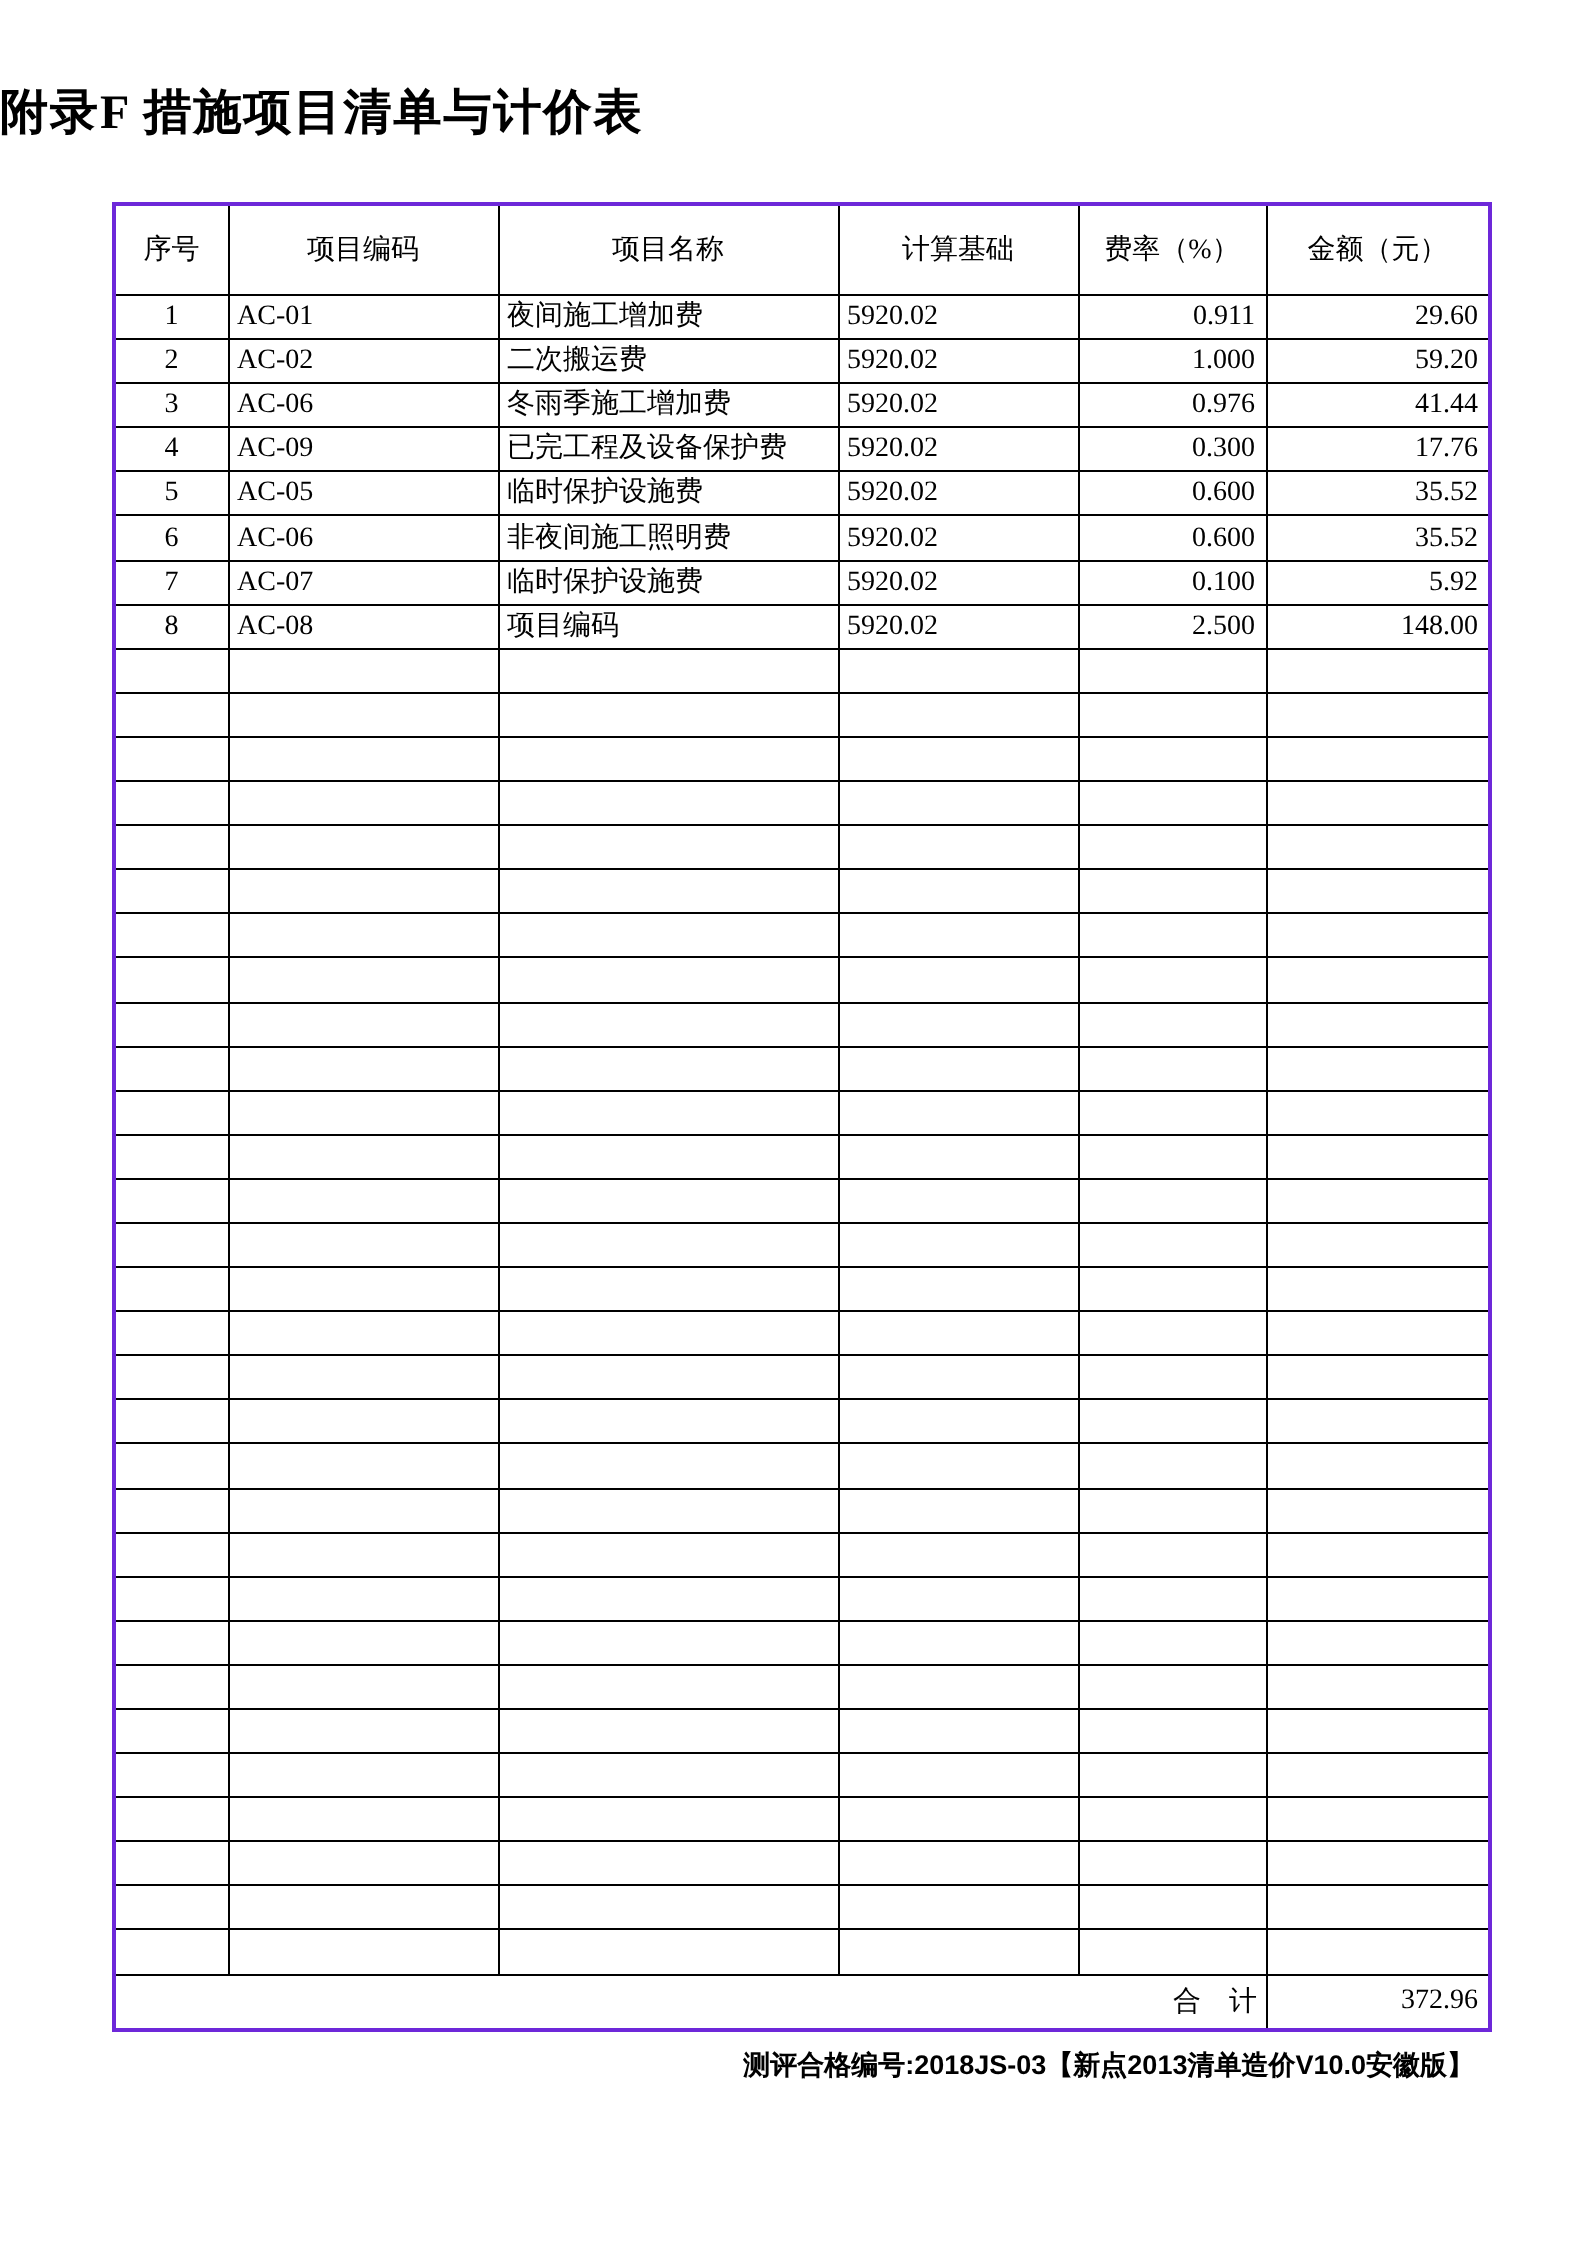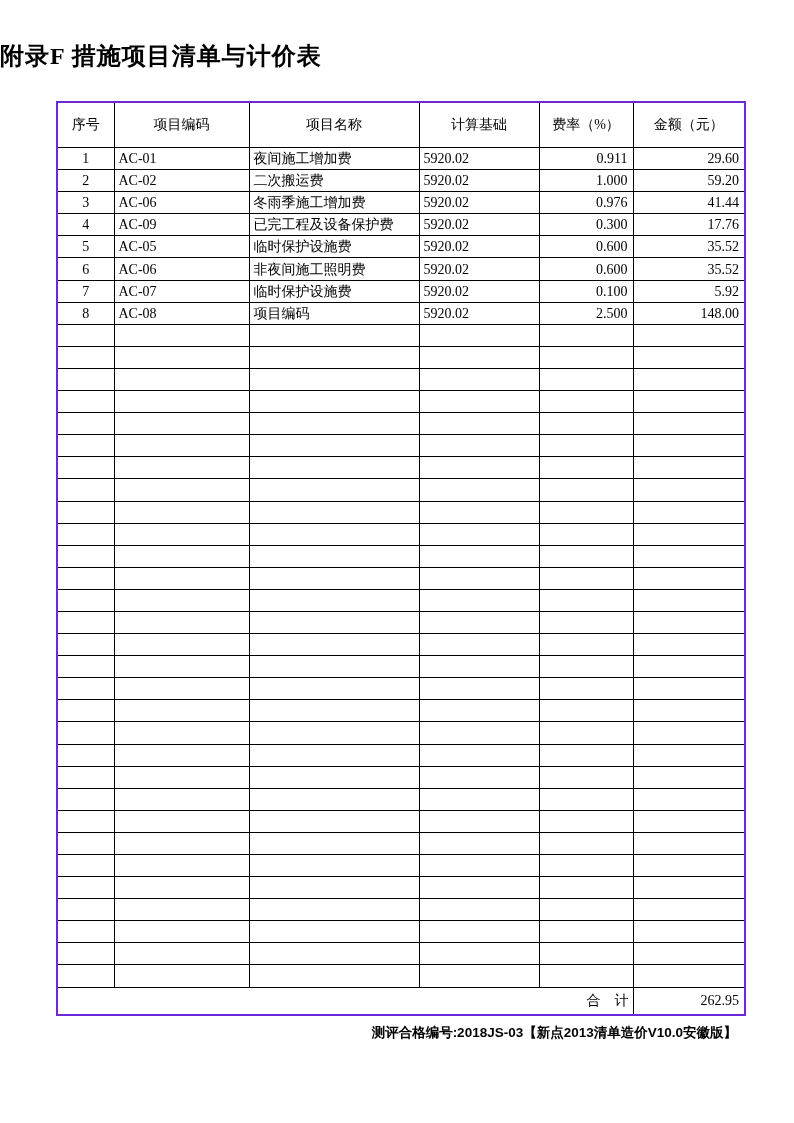--- a/index.html
+++ b/index.html
@@ -390,20 +390,20 @@
           <td class="c-left"></td>
           <td class="c-left"></td>
           <td class="c-left"></td>
           <td class="c-right"></td>
           <td class="c-right"></td>
         </tr>
       </tbody>
     <tfoot>
       <tr>
         <td colspan="5" class="total-label">合　计</td>
-        <td class="c-right">262.95</td>
+        <td class="c-right">372.96</td>
       </tr>
     </tfoot>
   </table>
 
   <div class="footer">测评合格编号:2018JS-03【新点2013清单造价V10.0安徽版】</div>
 
 </div>
 
 </body></html>

